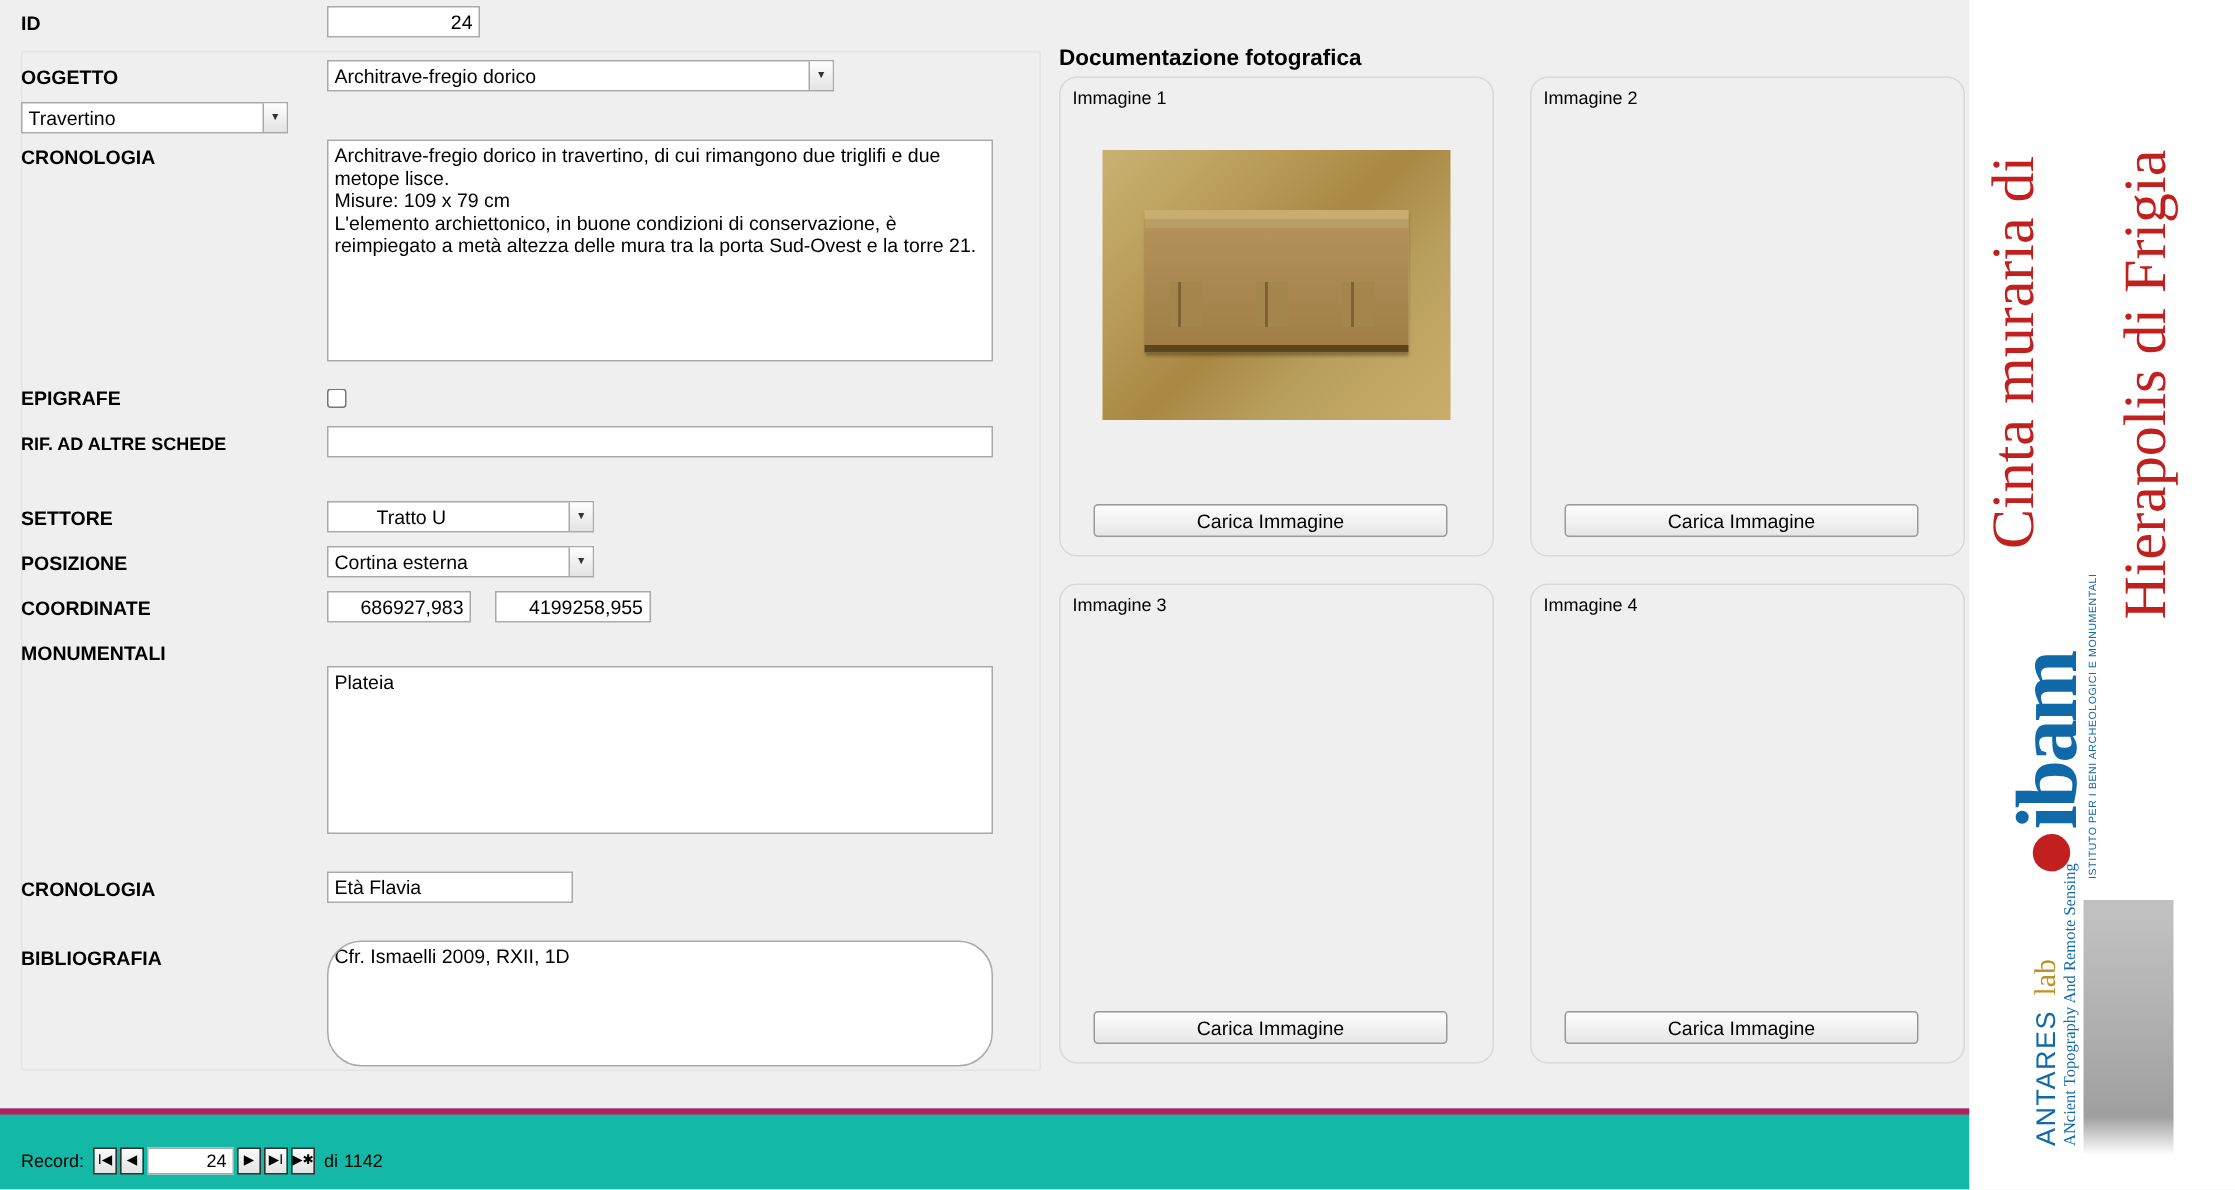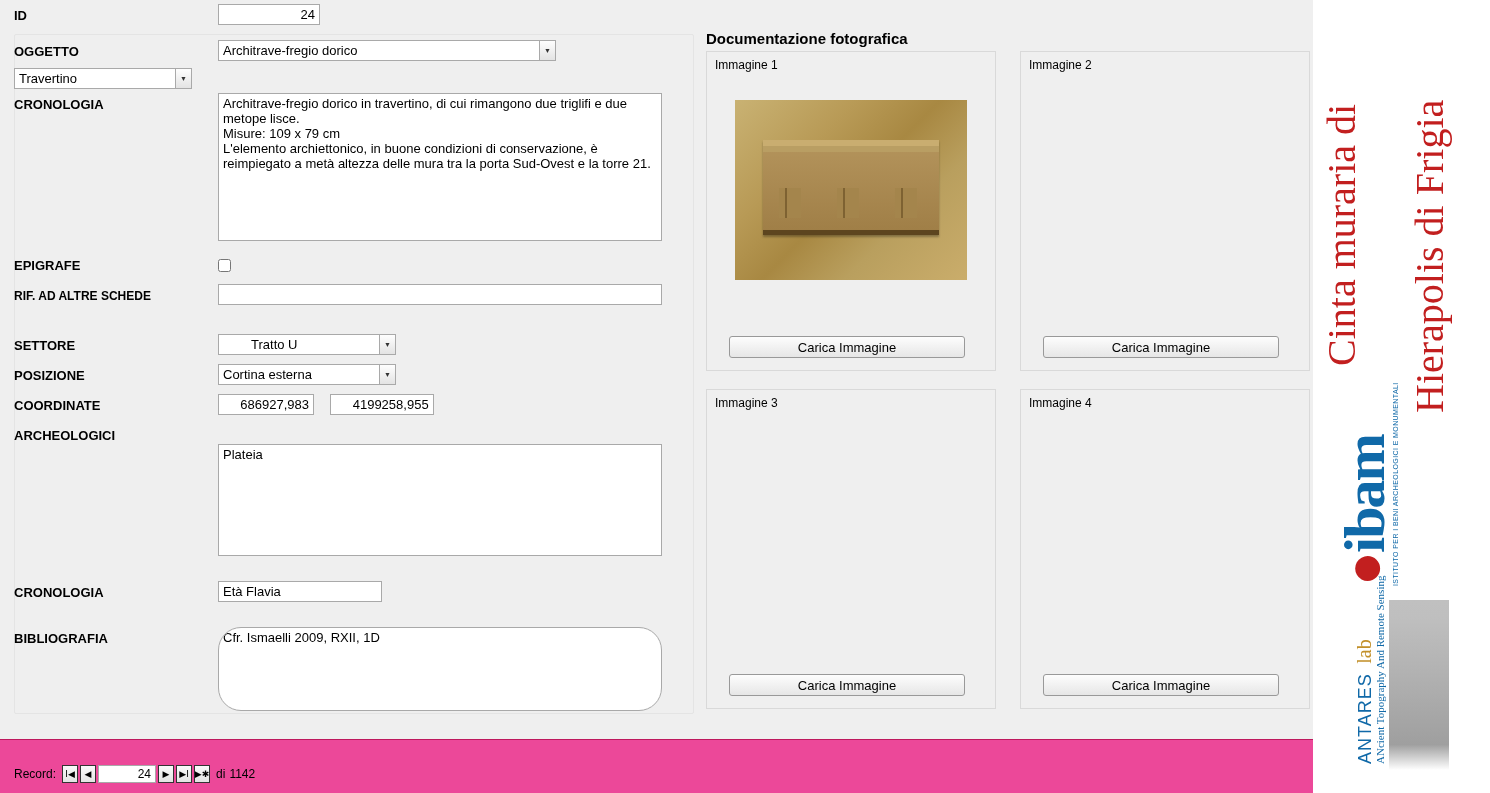--- a/index.html
+++ b/index.html
@@ -22,21 +22,21 @@
   display: flex; align-items: center; justify-content: center; cursor: pointer;
 }
 .combo-btn::after { content: "▼"; font-size: 7px; color: #333; }
 textarea { resize: none; overflow: auto; }
 input[type=checkbox] { width: 13px; height: 13px; margin-top: 5px; }
 
 
 .right-panel { position: absolute; left: 706px; top: 30px; width: 604px; }
 .right-title { font-weight: bold; font-size: 15px; margin-bottom: 4px; }
 .photo-grid { display: grid; grid-template-columns: 1fr 1fr; gap: 18px 24px; }
-.photo-box { border: 1px solid #d9d9d9; border-radius: 0; padding: 6px 8px 10px 8px; background: #efefef; position: relative; height: 320px; }
+.photo-box { border: 1px solid #d9d9d9; border-radius: 12px; padding: 6px 8px 10px 8px; background: #efefef; position: relative; height: 320px; }
 .photo-label { font-size: 12px; color: #000; margin-bottom: 6px; }
 .photo-thumb { width: 232px; height: 180px; margin: 28px auto 0 auto; position: relative; }
 .photo-thumb.stone { background: linear-gradient(135deg, #c9b273 0%, #b89a56 30%, #a88842 50%, #b99f5e 70%, #caad6b 100%); }
 .photo-thumb.empty { background: transparent; }
 .stone::before {
   content: ""; position: absolute; left: 28px; top: 40px; width: 176px; height: 84px;
   background: linear-gradient(#b3935b 0%, #a07f47 100%);
   border-top: 6px solid #c9ad70; border-bottom: 5px solid #5d451f;
   box-shadow: inset 0 6px 0 #b99e63, 0 2px 2px rgba(0,0,0,.3);
 }
@@ -45,21 +45,21 @@
   background:
     repeating-linear-gradient(90deg, #a4854c 0 6px, #7e6232 6px 8px, #a4854c 8px 22px, transparent 22px 58px);
 }
 .load-btn {
   position: absolute; left: 22px; bottom: 12px; width: 236px; height: 22px;
   background: linear-gradient(#fdfdfd, #e6e6e6); border: 1px solid #999; border-radius: 3px;
   font: inherit; cursor: pointer;
 }
 
 
-.bottom { position: absolute; left: 0; bottom: 0; width: 100%; height: 54px; border-top: 1px solid #be185d; background: #ec4899; }
+.bottom { position: absolute; left: 0; bottom: 0; width: 100%; height: 54px; border-top: 4px solid #be185d; background: #14b8a6; }
 .nav { position: absolute; left: 14px; bottom: 10px; display: flex; align-items: center; gap: 2px; font-size: 12px; }
 .nav span.lbl2 { margin-right: 4px; }
 .nav-btn {
   width: 16px; height: 18px; border: 1px solid #333; background: linear-gradient(#fafafa,#e3e3e3);
   display: inline-flex; align-items: center; justify-content: center; font-size: 9px; cursor: pointer;
   font-family: "DejaVu Sans", Arial;
 }
 .nav input { width: 58px; height: 18px; text-align: right; padding: 0 4px; font-size: 12px; }
 
 
@@ -161,21 +161,21 @@
 
     <div class="row" style="margin-top:6px">
       <div class="lbl">COORDINATE</div>
       <div class="ctrl">
         <input type="text" class="tiny" style="width: 96px;" value="686927,983">
         <input type="text" class="tiny" style="width: 104px; margin-left: 12px;" value="4199258,955">
       </div>
     </div>
 
     <div class="row" style="margin-top:6px">
-      <div class="lbl">ARCHEOLOGICI</div>
+      <div class="lbl">MONUMENTALI</div>
       <div class="ctrl">
         <textarea style="width: 444px; height: 112px; margin-top: 20px;">Plateia</textarea>
       </div>
     </div>
 
     <div class="row" style="margin-top:22px">
       <div class="lbl">CRONOLOGIA</div>
       <div class="ctrl"><input type="text" style="width: 164px;" value="Età Flavia"></div>
     </div>
 

